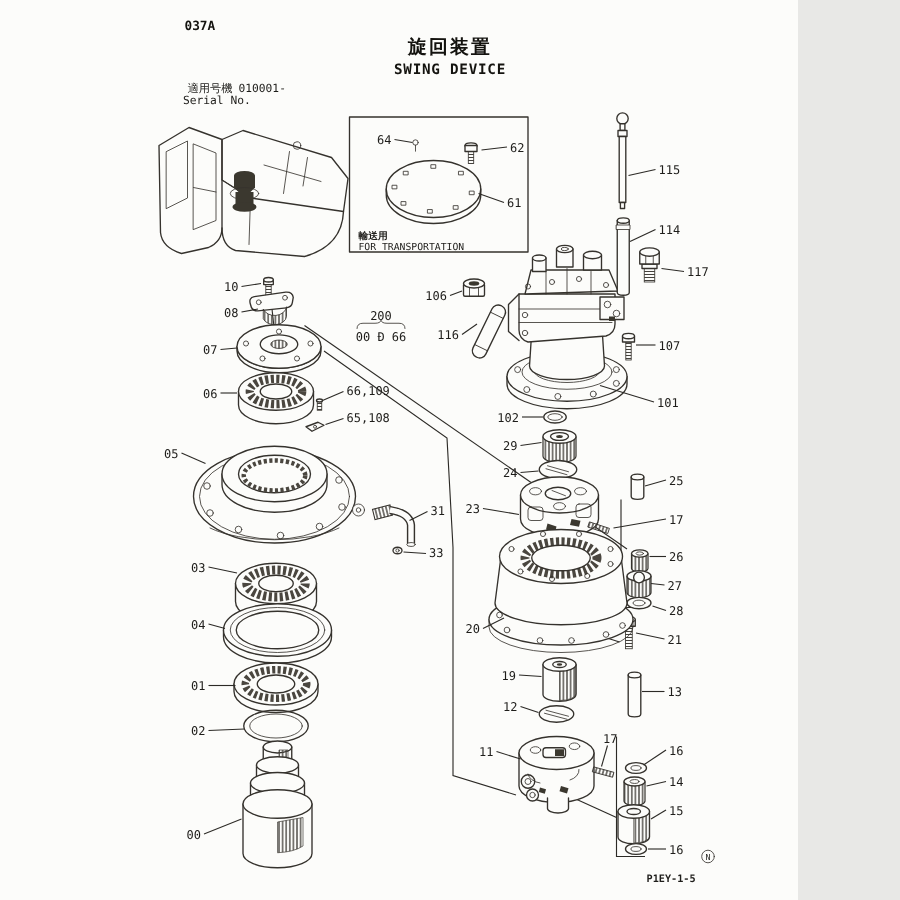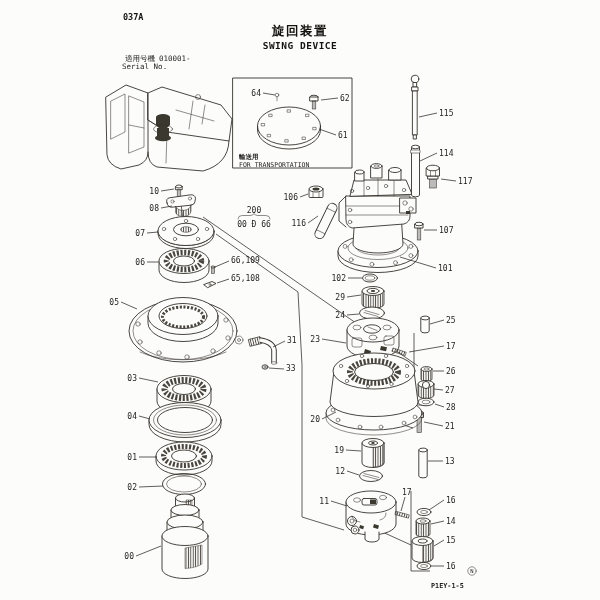--- a/index.html
+++ b/index.html
@@ -1,16 +1,16 @@
 <!DOCTYPE html>
 <html><head>
 <meta charset="utf-8">
 <style>
   html,body{margin:0;padding:0;background:#e8e8e6;}
-  #page{position:relative;width:600px;height:600px;background:#fcfcfa;overflow:hidden;}
+  #page{position:relative;width:532px;height:600px;background:#fcfcfa;overflow:hidden;}
   svg{display:block}
   .ow{fill:#fcfcfa;stroke:#35322d;stroke-width:0.9;stroke-linejoin:round;stroke-linecap:round;}
   .ol{fill:none;stroke:#35322d;stroke-width:0.9;stroke-linejoin:round;stroke-linecap:round;}
   .thin{stroke-width:0.55;}
   .balls{fill:none;stroke:#4a463f;stroke-dasharray:2.1 1.6;}
   .ldr{fill:none;stroke:#2c2a26;stroke-width:0.75;}
   .dk{fill:#3b382f;stroke:none;}
   .lbl{font-family:"DejaVu Sans Mono",monospace;font-size:8px;fill:#1e1d1a;}
   .lbl-sm{font-family:"DejaVu Sans Mono",monospace;font-size:6.5px;fill:#1e1d1a;}
   .doccode{font-family:"DejaVu Sans Mono",monospace;font-size:8.5px;font-weight:bold;fill:#14130f;}

